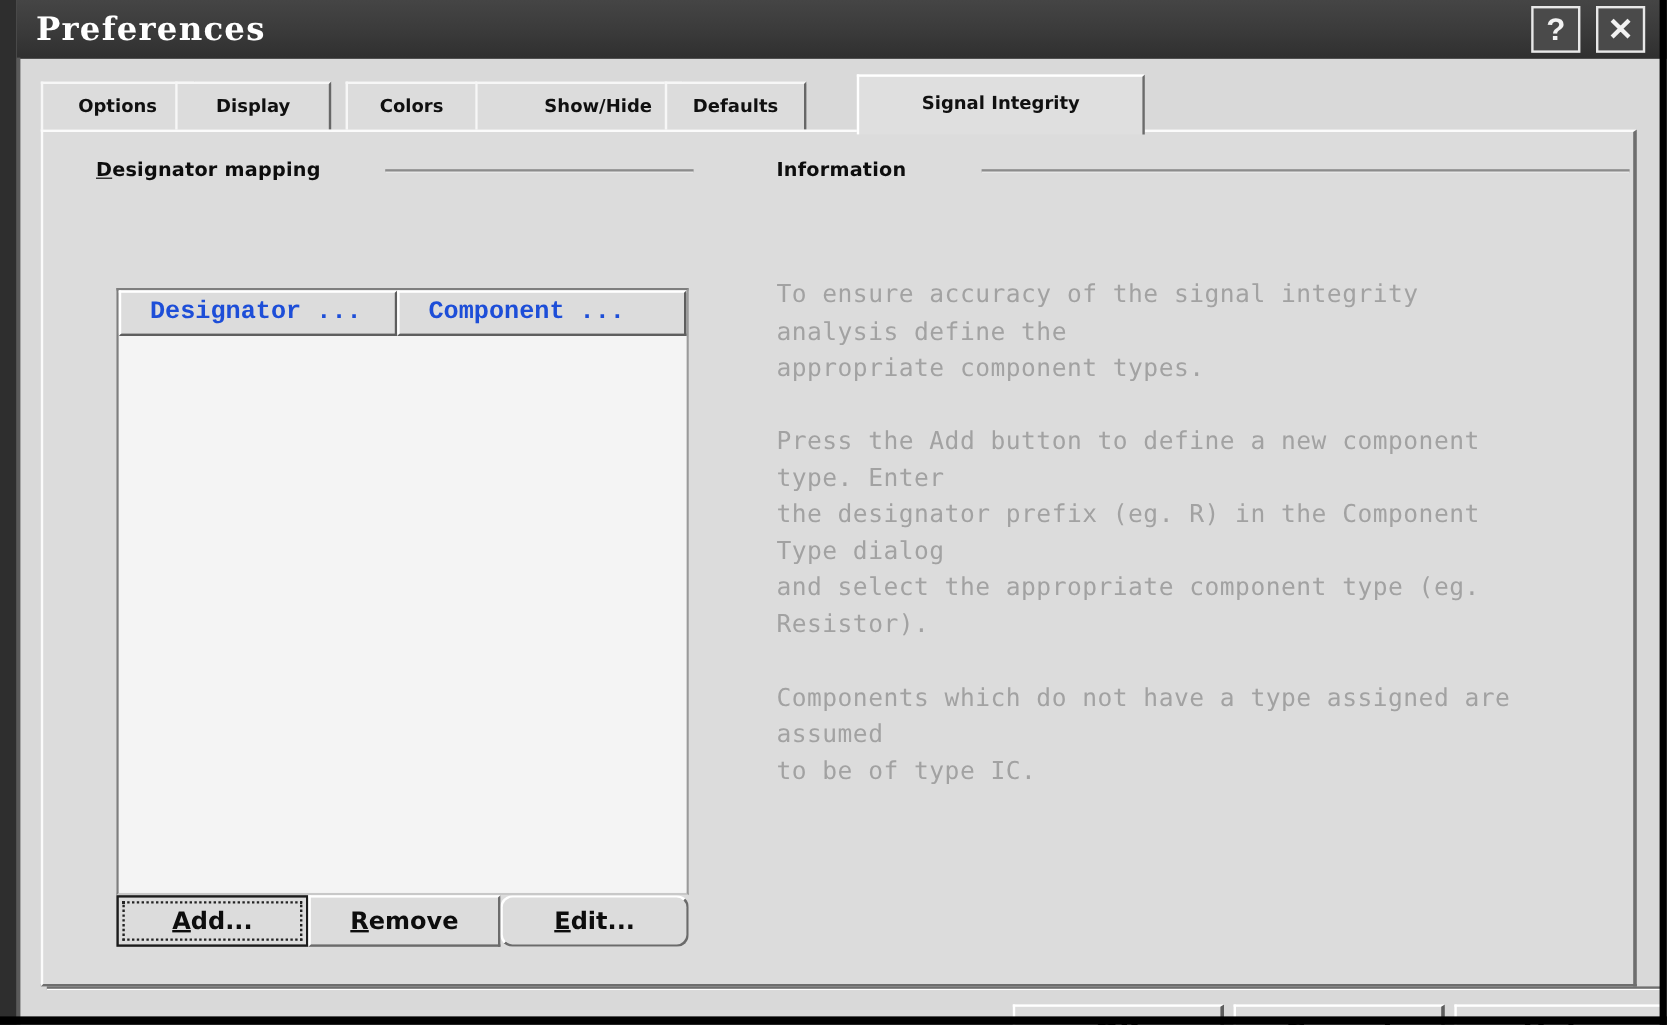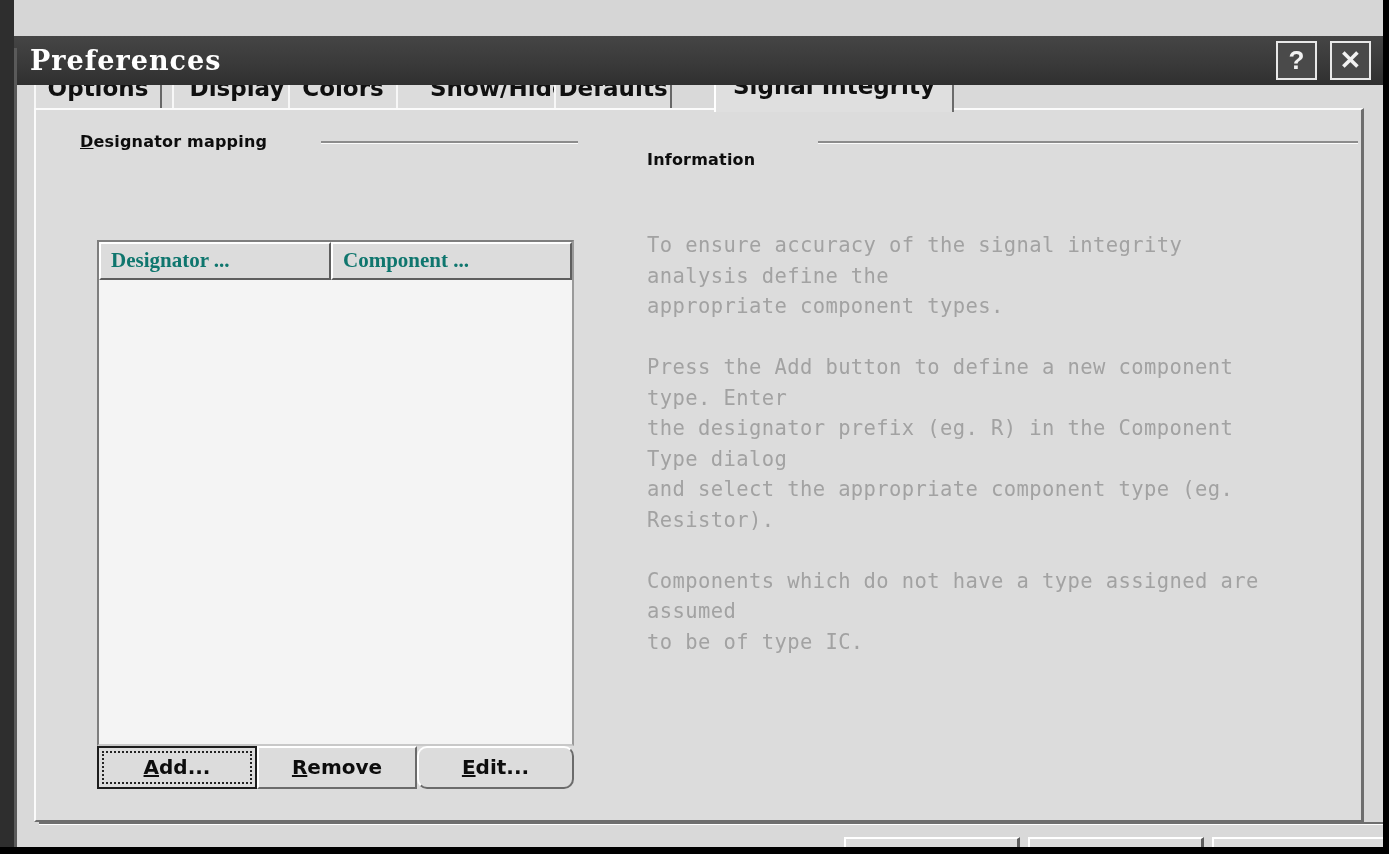--- a/index.html
+++ b/index.html
@@ -54,21 +54,20 @@
     z-index: 5;
   }
 
   
   #titlebar {
     position: absolute;
     left: 14px; top: 0;
     width: 1375px; height: 49px;
     background: linear-gradient(180deg, #454545 0%, #3a3a3a 55%, #2f2f2f 100%);
     z-index: 3;
-    margin-top: 36px;
   }
   #title-text {
     position: absolute;
     left: 16px; top: 9px;
     color: #ffffff;
     font-family: "DejaVu Serif", serif;
     font-weight: bold;
     font-size: 27px;
     letter-spacing: 1px;
     white-space: nowrap;
@@ -111,21 +110,21 @@
     position: absolute;
     top: 6px;
     height: 41px;
     background: #dcdcdc;
     border-top: 2px solid #f7f7f7;
     border-left: 2px solid #f7f7f7;
     border-right: 2px solid #676767;
     box-sizing: border-box;
     font-family: "DejaVu Sans", sans-serif;
     font-weight: bold;
-    font-size: 23px;
+    font-size: 15px;
     color: #101010;
     text-align: center;
     line-height: 37px;
     white-space: nowrap;
     cursor: pointer;
   }
   .tab.active {
     top: 0px;
     height: 50px;
     line-height: 44px;
@@ -186,26 +185,26 @@
     display: flex;
   }
   .col-head {
     height: 38px;
     background: #dcdcdc;
     border-top: 2px solid #ffffff;
     border-left: 2px solid #ffffff;
     border-right: 2px solid #5e5e5e;
     border-bottom: 2px solid #5e5e5e;
     box-sizing: border-box;
-    font-family: Liberation Serif, serif;
+    font-family: Liberation Mono, monospace;
     font-weight: bold;
     font-size: 21px;
-    color: #0f766e;
+    color: #1d4ed8;
     line-height: 33px;
-    padding-left: 10px;
+    padding-left: 24px;
     white-space: nowrap;
     overflow: hidden;
     cursor: pointer;
   }
   #col-designator { width: 232px; }
   #col-component  { width: 241px; }
   #listbody {
     position: absolute;
     left: 0; top: 38px;
     width: 100%; height: 464px;
@@ -305,21 +304,21 @@
   <div id="titlebar">
     <div id="title-text">Preferences</div>
     <div id="tb-help" class="tb-btn">?</div>
     <div id="tb-close" class="tb-btn">✕</div>
   </div>
 
   <div id="client">
 
     <div id="tabstrip">
       <div class="tab" id="tab-0" style="left: 0px; width: 128px;">Options</div>
-      <div class="tab" id="tab-1" style="left: 138px; width: 130px;">Display</div>
+      <div class="tab" id="tab-1" style="left: 112px; width: 130px;">Display</div>
       <div class="tab" id="tab-2" style="left: 254px; width: 110px;">Colors</div>
       <div class="tab" id="tab-3" style="left: 362px; width: 173px; padding-left: 32px;">Show/Hide</div>
       <div class="tab" id="tab-4" style="left: 520px; width: 118px;">Defaults</div>
       <div class="tab active" id="tab-5" style="left: 636px; width: 240px;">Signal Integrity</div>
     </div>
 
     <div id="tabpanel">
 
       <div class="group-label" style="left:44px; top:22px;"><span class="acc">D</span><span>esignator mapping</span></div>
       <div class="group-rule" style="left:285px; top:31px; width:257px;"></div>
@@ -331,21 +330,21 @@
         </div>
         <div id="listbody"></div>
       </div>
 
       <div id="list-buttons">
         <div class="btn" id="btn-add"><span class="acc">A</span><span>dd...</span><span class="focusring"></span></div>
         <div class="btn" id="btn-remove"><span class="acc">R</span><span>emove</span></div>
         <div class="btn" id="btn-edit"><span class="acc">E</span><span>dit...</span></div>
       </div>
 
-      <div class="group-label" style="left:611px; top:40px;text-align:center;">Information</div>
+      <div class="group-label" style="left:611px; top:22px;text-align:center;">Information</div>
       <div class="group-rule" style="left:782px; top:31px; width:540px;"></div>
 
       <div id="info-text">To ensure accuracy of the signal integrity
 analysis define the
 appropriate component types.
 
 Press the Add button to define a new component
 type. Enter
 the designator prefix (eg. R) in the Component
 Type dialog

